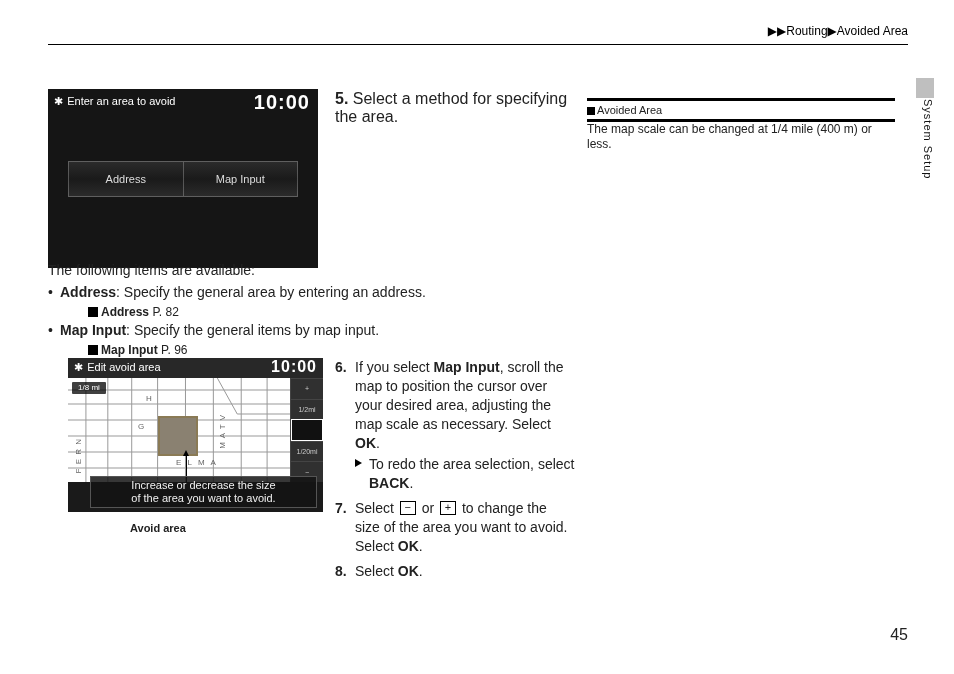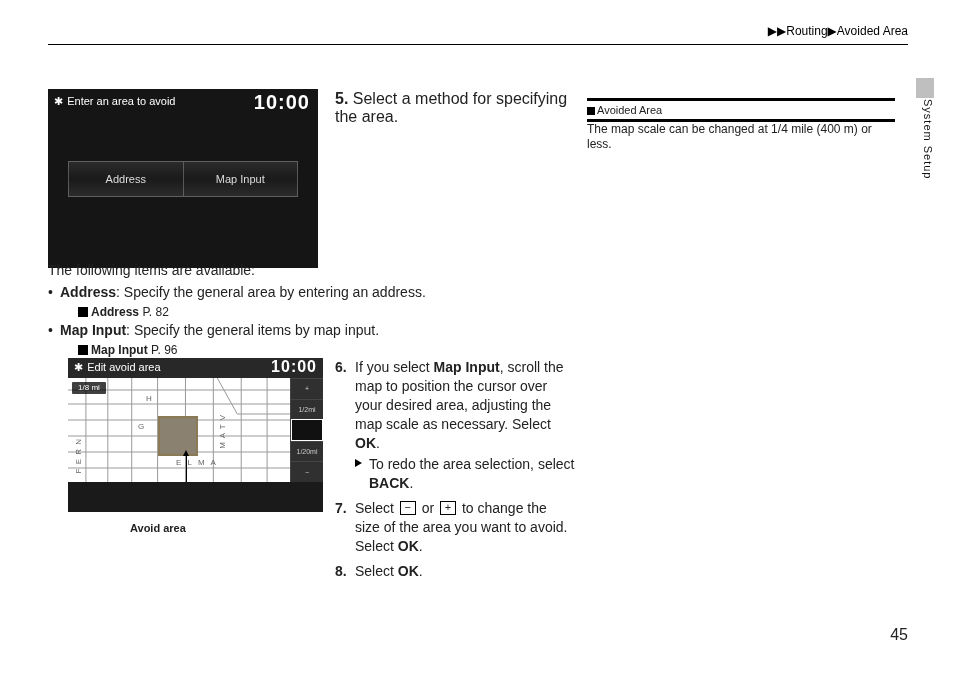--- a/index.html
+++ b/index.html
@@ -161,21 +161,21 @@
     position: absolute;
     left: 60px;
     width: 510px;
     font-size: 14px;
     line-height: 19px;
   }
   .bullets .bl { margin-bottom: 4px; }
   .bullets .dot { position: absolute; left: -12px; }
   .ref {
     font-size: 12px;
-    margin-left: 18px;
+    margin-left: 28px;
     margin-top: 1px;
   }
   .ref .ic {
     display: inline-block;
     width: 10px; height: 10px;
     background: #000;
     position: relative; top: 1px;
     margin-right: 3px;
   }
 
@@ -413,20 +413,24 @@
       <div class="shot2-arrow"></div>
     </div>
     <div class="shot2-side">
       <div class="cell">+</div>
       <div class="cell">1/2mi</div>
       <div class="cell hl"></div>
       <div class="cell">1/20mi</div>
       <div class="cell">−</div>
     </div>
   </div>
+  <div class="shot2-caption">
+    <span>Increase or decrease the size</span><br>
+    <span>of the area you want to avoid.</span>
+  </div>
 </div>
 <div class="shot2-label">Avoid area</div>
 
 <div class="steps" style="top:358px;">
   <ol>
     <li>
       <span class="n">6.</span>
       <span>If you select </span><b>Map Input</b><span>, scroll the map to position the cursor over your desired area, adjusting the map scale as necessary. Select </span><b>OK</b>.
       <div class="sub"><span class="tri"></span><span>To redo the area selection, select </span><b>BACK</b>.</div>
     </li>

